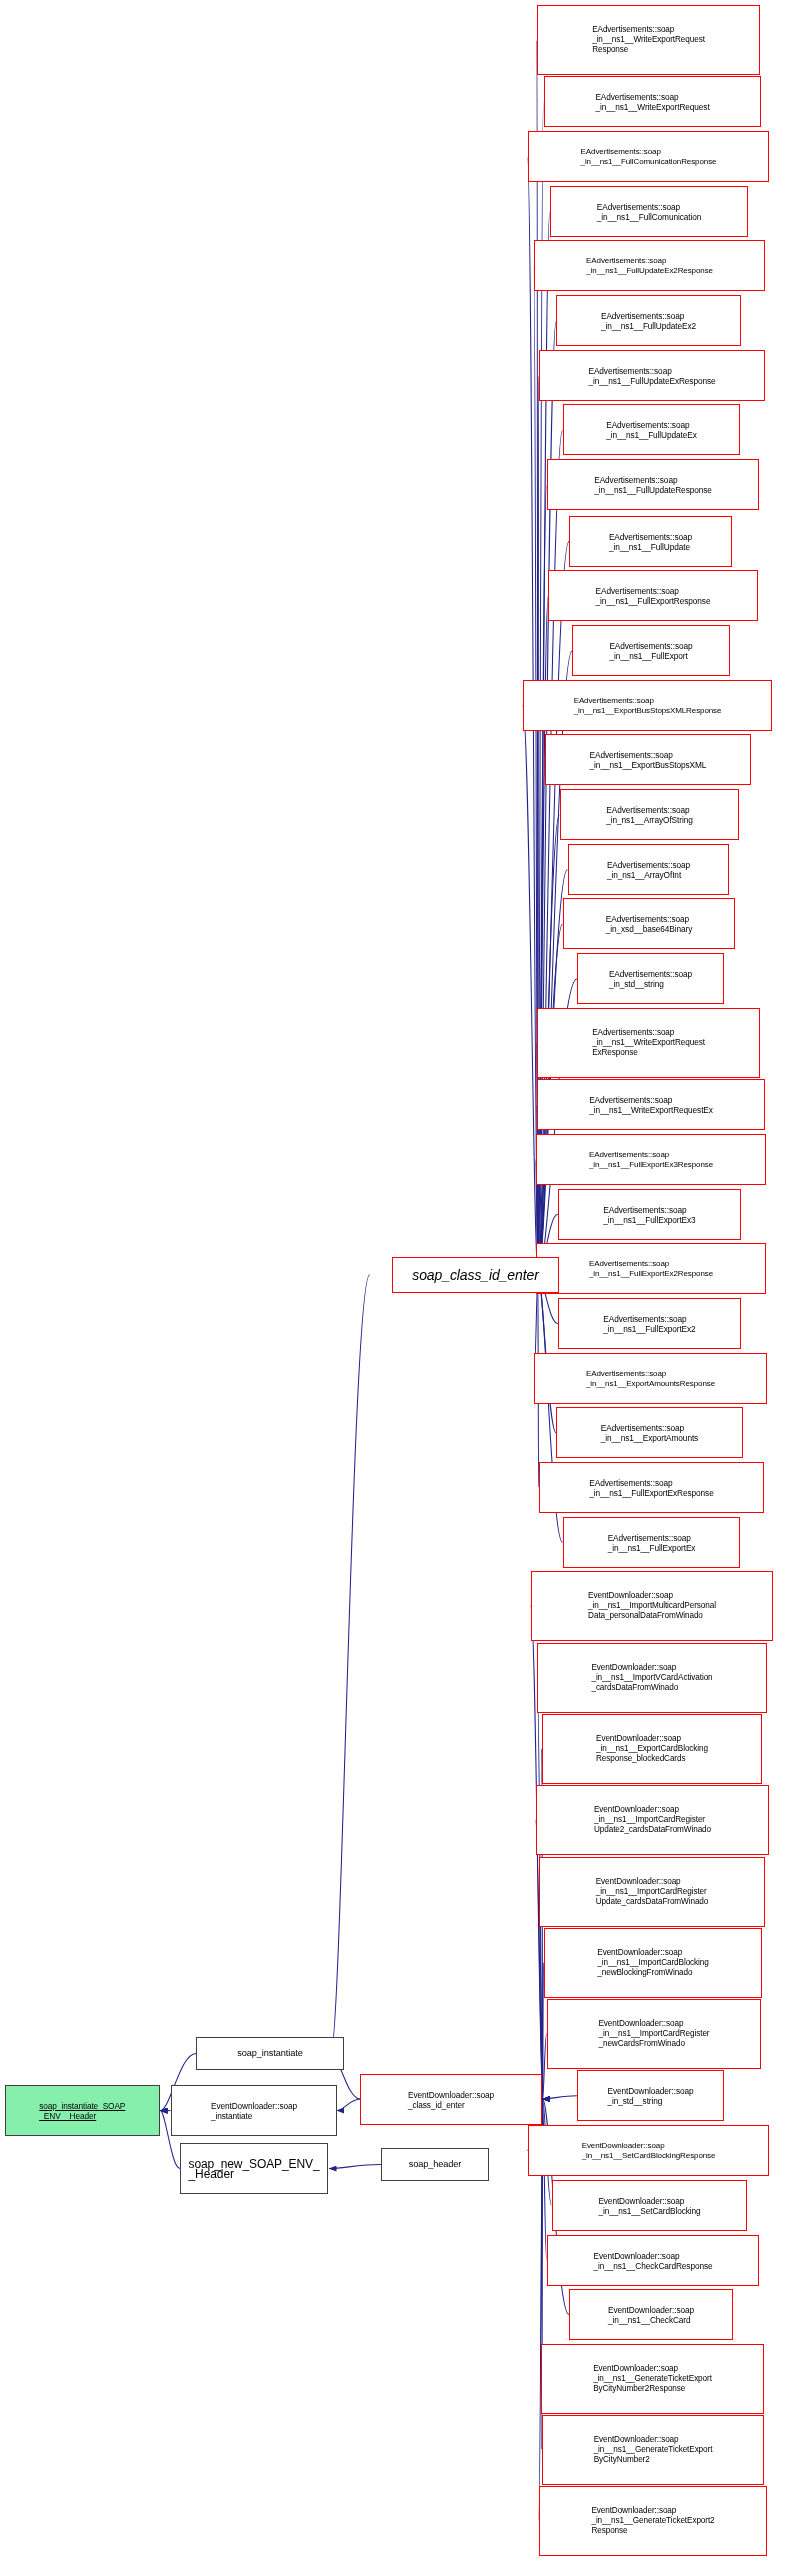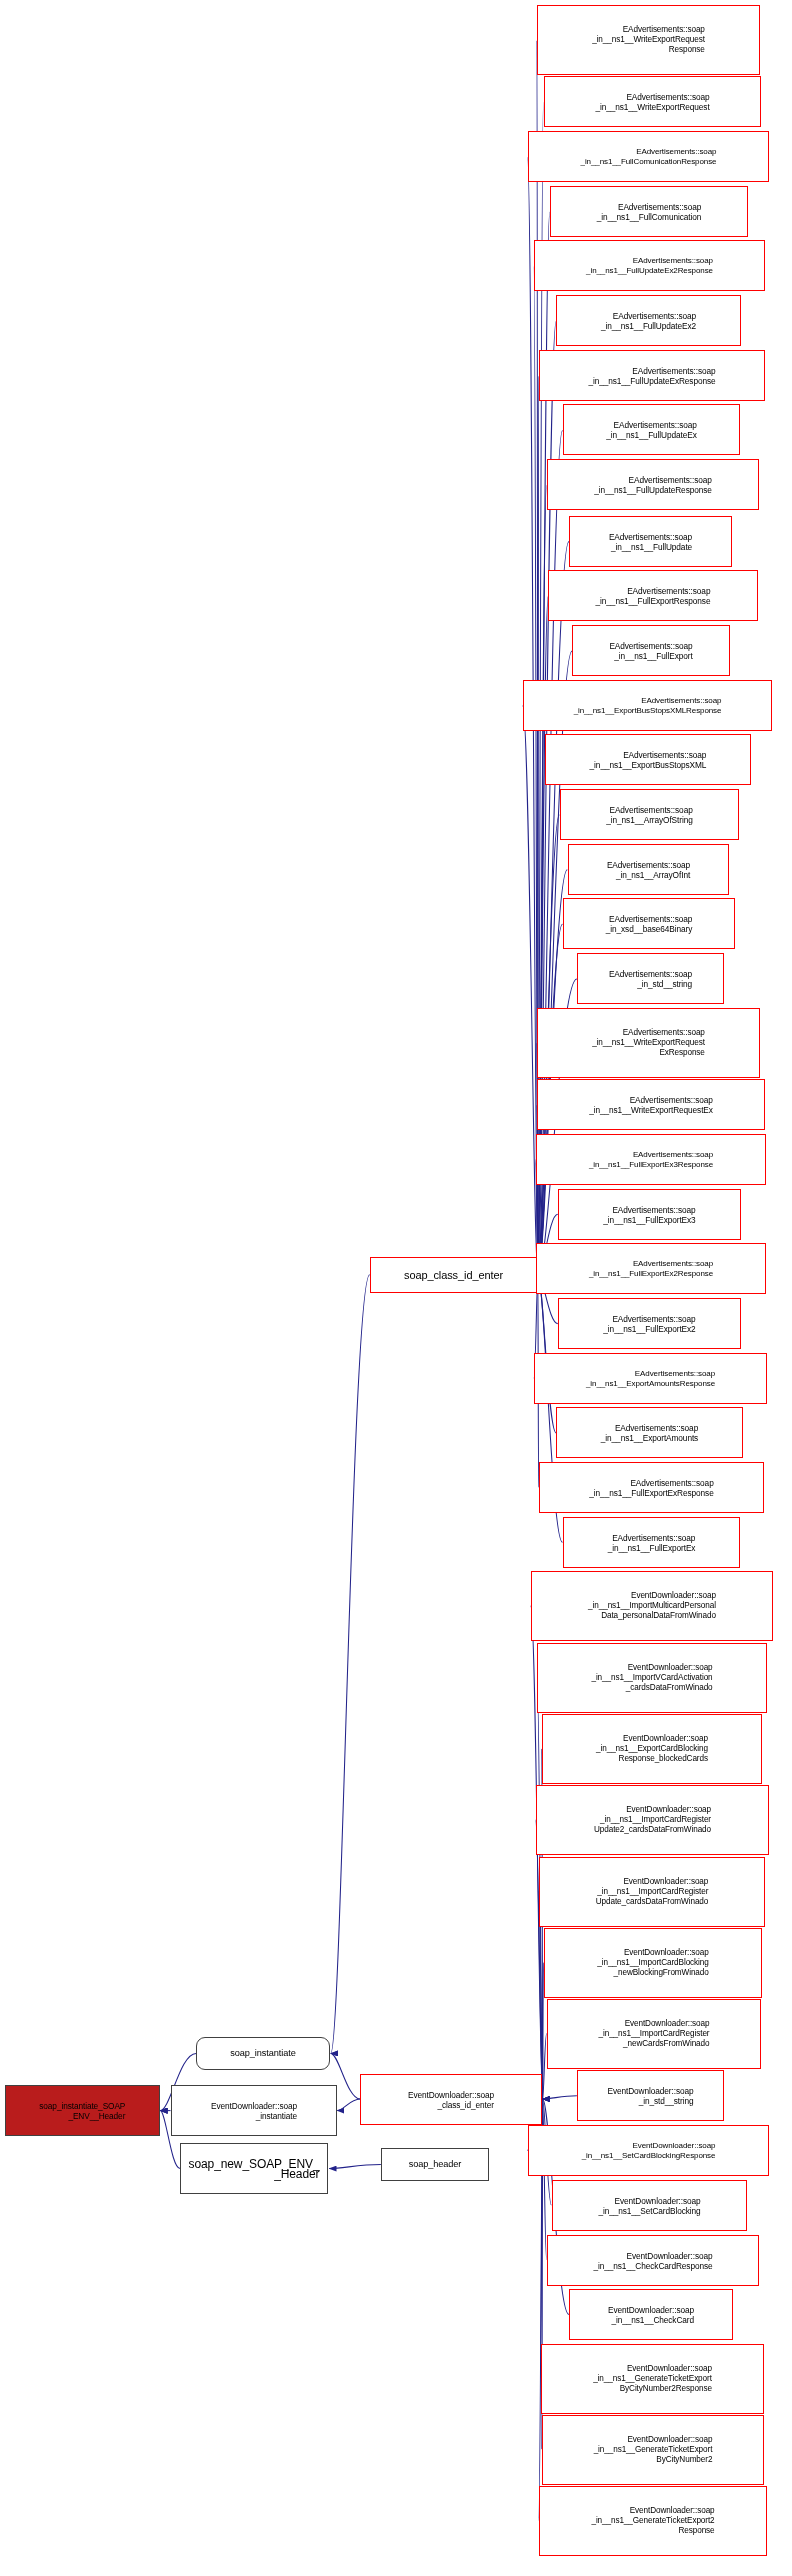--- a/index.html
+++ b/index.html
@@ -25,38 +25,39 @@
     width: 792px;
     height: 2576px;
     pointer-events: none;
   }
   .node {
     position: absolute;
     box-sizing: border-box;
     display: flex;
     align-items: center;
     justify-content: center;
-    text-align: right;
+    text-align: left;
     background: #ffffff;
     border: 0.9px solid #ff0000;
     color: #000000;
     font-family: "Liberation Sans", sans-serif;
     font-size: 8.2px;
     line-height: 10px;
     letter-spacing: -0.1px;
     white-space: pre-line;
     padding: 0 13px;
     z-index: 5;
   }
   .node.plain {
     border: 0.9px solid #404040;
   }
   .node.current {
-    background: #b91c1c;
+    background: #86efac;
     border: 0.9px solid #404040;
+    text-decoration: underline;
   }
 </style>
 </head>
 <body>
 
 <div id="graph">
   <svg id="edges" width="792" height="2576" viewBox="0 0 913 2968" xmlns="http://www.w3.org/2000/svg">
     <defs>
       <marker id="arrowhead" markerWidth="9" markerHeight="7" refX="8.5" refY="3.5" orient="auto" markerUnits="userSpaceOnUse">
         <polygon points="0 0, 9 3.5, 0 7" fill="#22228a"></polygon>
@@ -207,24 +208,24 @@
 _in__ns1__CheckCard</div>
       <div class="node" style="left: 541px; top: 2344px; width: 223px; height: 70px; font-size: 8.2px; line-height: 9.7px;">EventDownloader::soap
 _in__ns1__GenerateTicketExport
 ByCityNumber2Response</div>
       <div class="node" style="left: 542px; top: 2415px; width: 222px; height: 70px; font-size: 8.2px; line-height: 9.7px;">EventDownloader::soap
 _in__ns1__GenerateTicketExport
 ByCityNumber2</div>
       <div class="node" style="left: 539px; top: 2486px; width: 228px; height: 70px; font-size: 8.2px; line-height: 9.7px;">EventDownloader::soap
 _in__ns1__GenerateTicketExport2
 Response</div>
-      <div class="node" style="left: 370px; top: 1257px; width: 167px; height: 36px; font-size: 11px; line-height: 10.4px;">soap_class_id_enter</div>
+      <div class="node" style="left: 392px; top: 1257px; width: 167px; height: 36px; font-size: 14px; line-height: 10.4px; font-style: italic;">soap_class_id_enter</div>
       <div class="node" style="left: 360px; top: 2074px; width: 182px; height: 51px; font-size: 8.3px; line-height: 10px;">EventDownloader::soap
 _class_id_enter</div>
-      <div class="node plain" style="left: 196px; top: 2037px; width: 134px; height: 33px; font-size: 9.2px; line-height: 10.4px; border-radius: 9px;">soap_instantiate</div>
+      <div class="node plain" style="left: 196px; top: 2037px; width: 148px; height: 33px; font-size: 9.2px; line-height: 10.4px;">soap_instantiate</div>
       <div class="node plain" style="left: 171px; top: 2085px; width: 166px; height: 51px; font-size: 8.3px; line-height: 10px;">EventDownloader::soap
 _instantiate</div>
       <div class="node plain" style="left: 180px; top: 2143px; width: 148px; height: 51px; font-size: 12px; line-height: 10px;">soap_new_SOAP_ENV_
 _Header</div>
       <div class="node plain" style="left: 381px; top: 2148px; width: 108px; height: 33px; font-size: 9.2px; line-height: 10.4px;">soap_header</div>
       <div class="node current" style="left: 4.8px; top: 2085px; width: 155px; height: 51px; font-size: 8.3px; line-height: 10px;">soap_instantiate_SOAP
 _ENV__Header</div>
     </div>
 </div>
 

